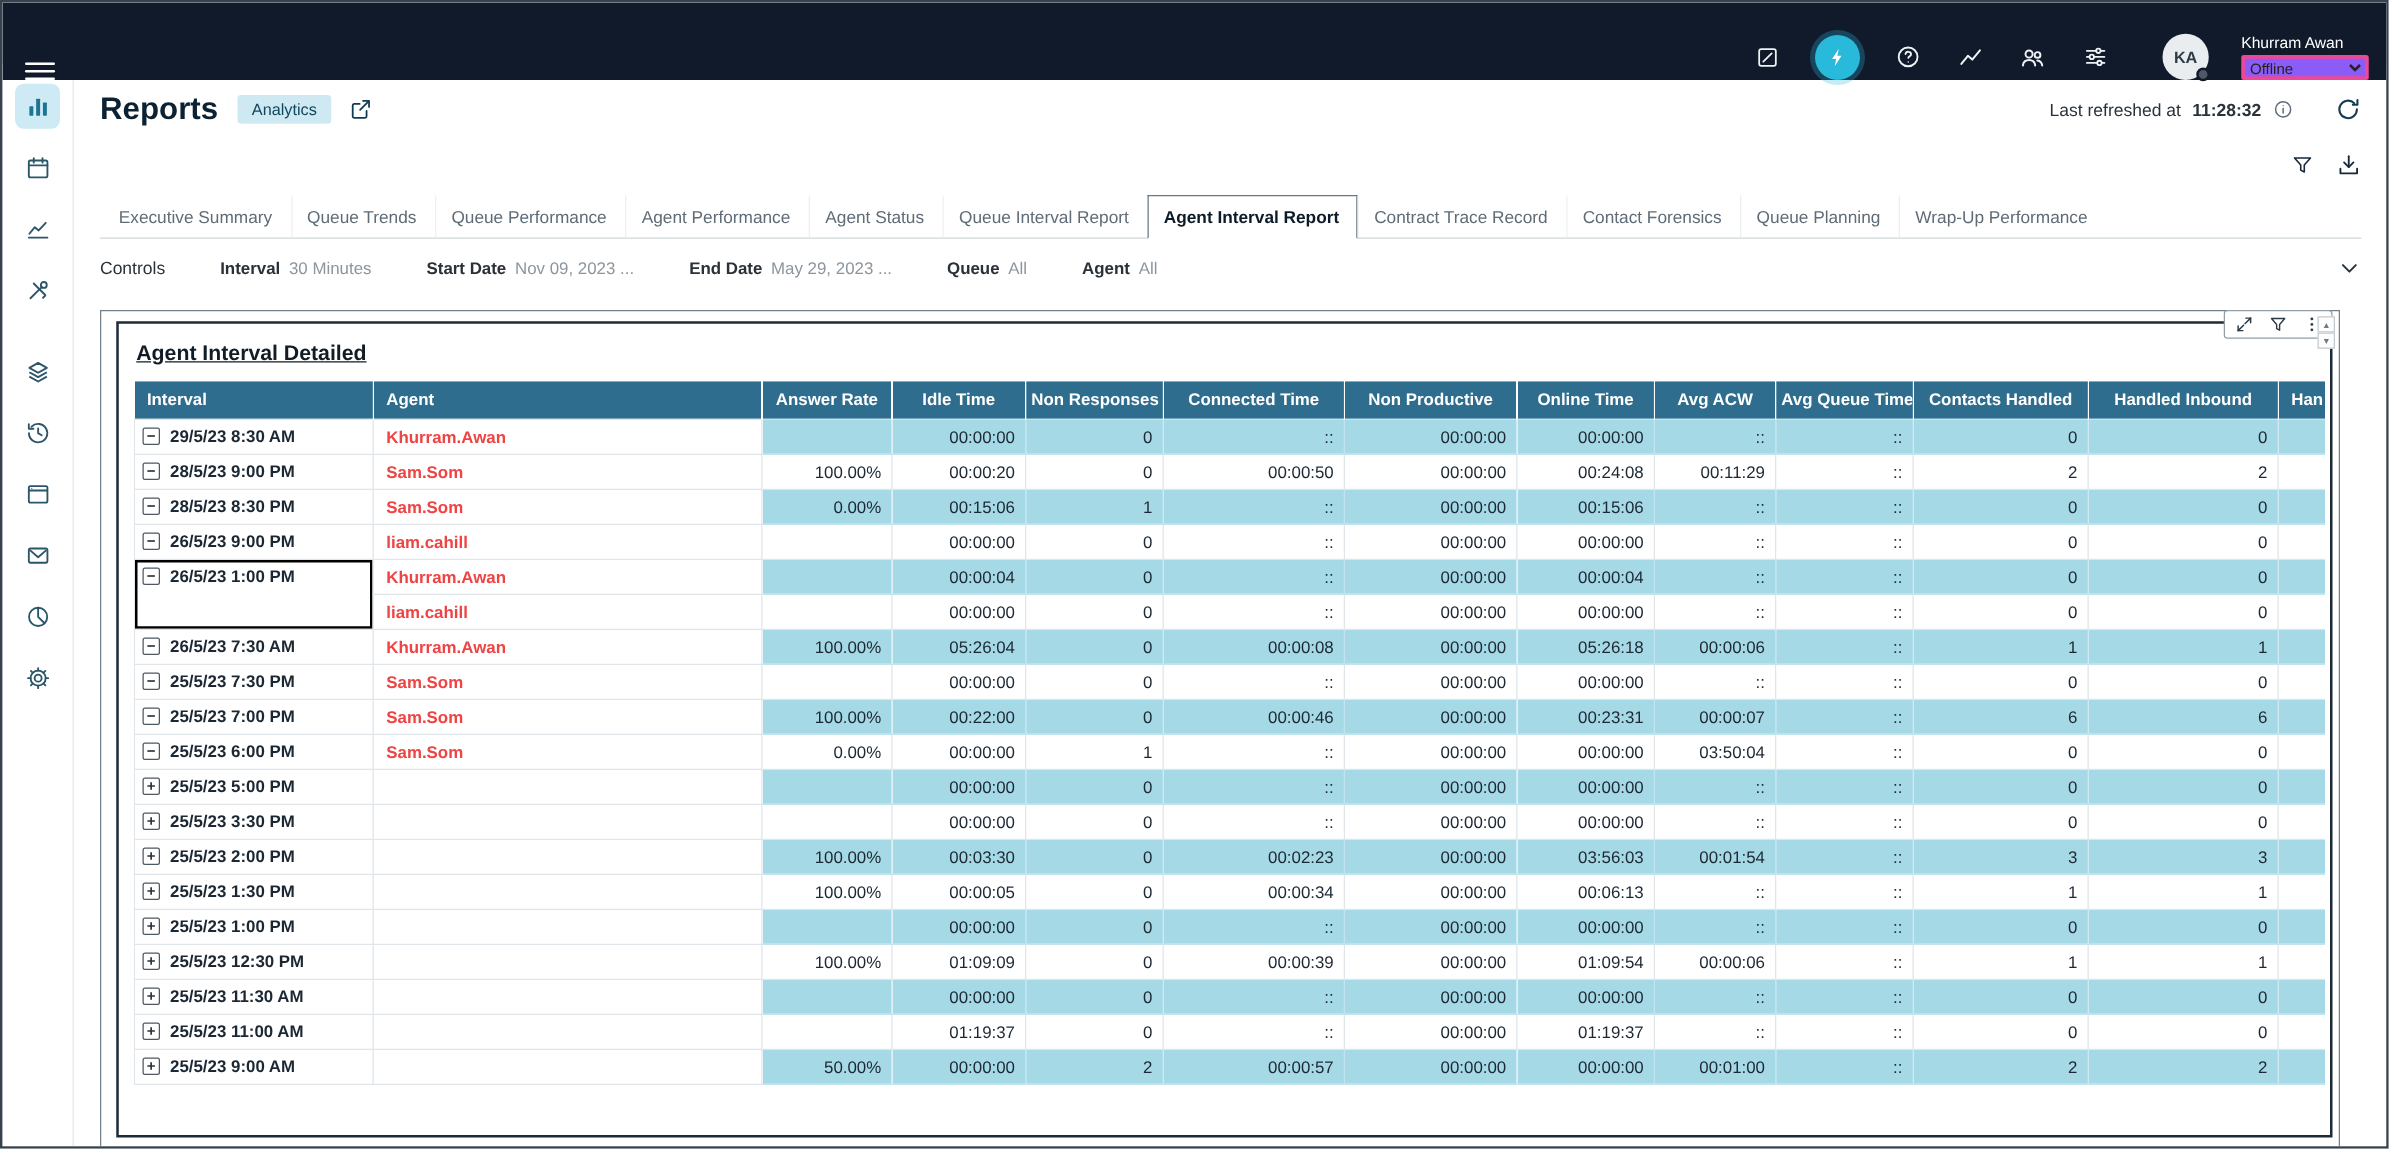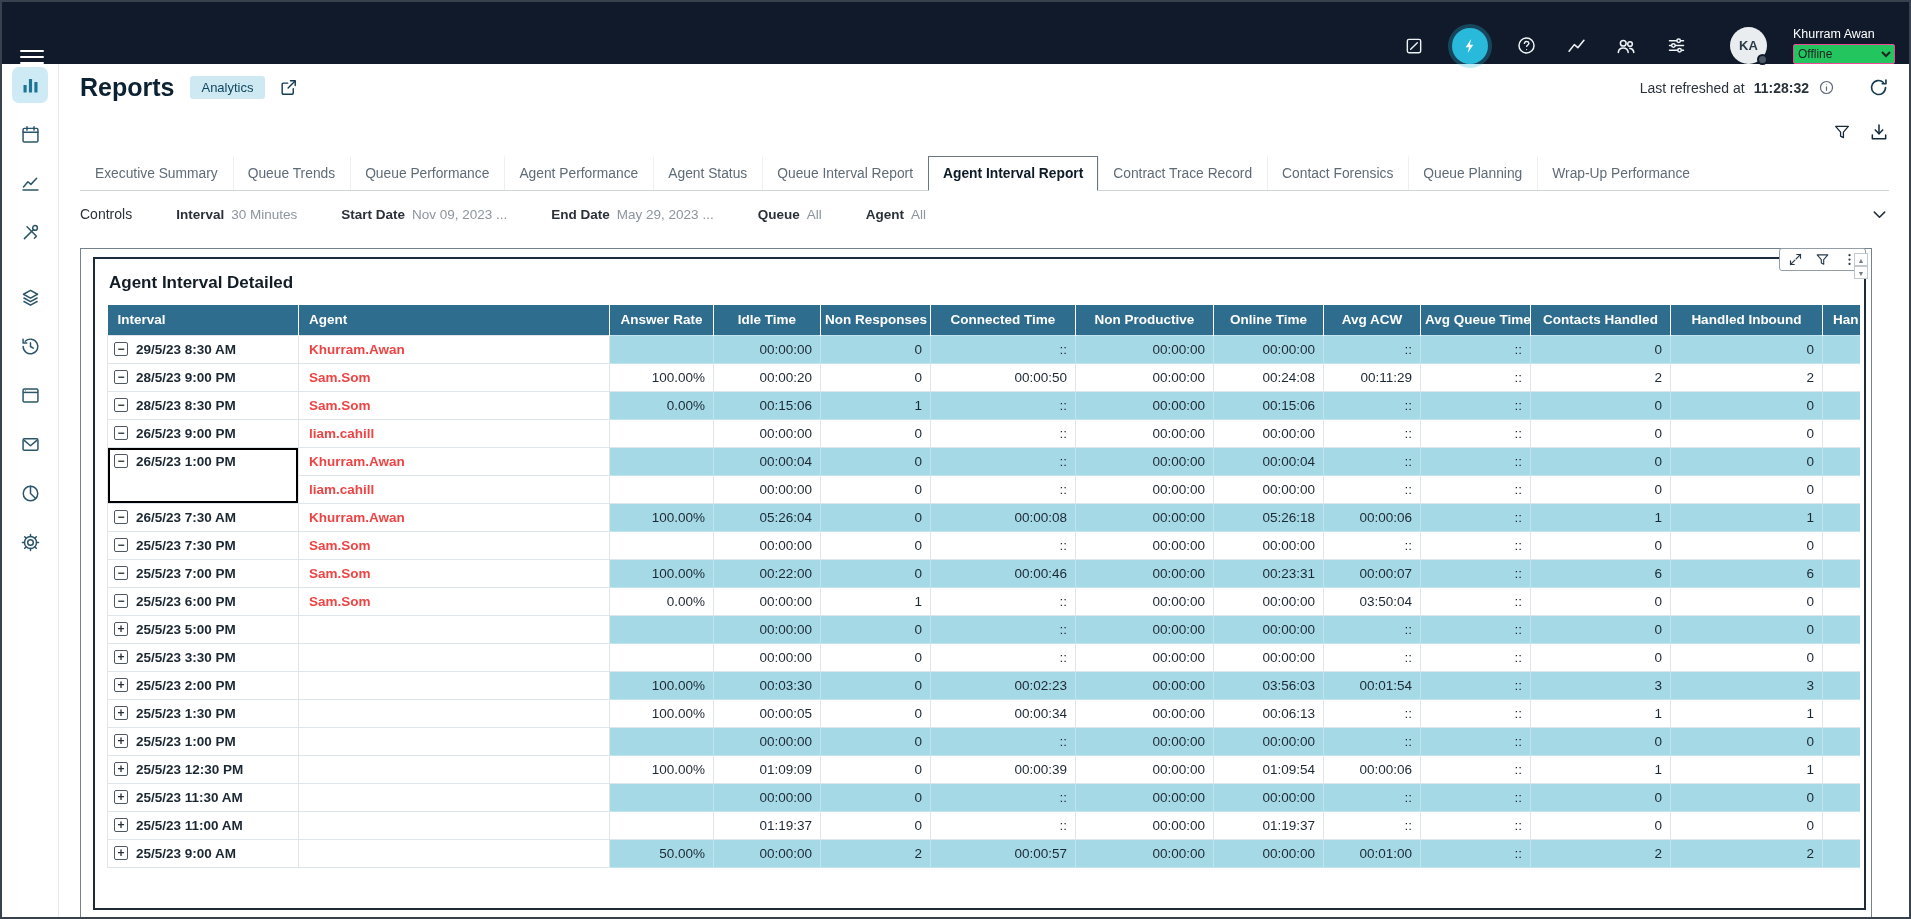--- a/index.html
+++ b/index.html
@@ -12,22 +12,22 @@
   .hamburger span{height:2px;background:#fff;border-radius:1px;}
   .topbar-right{margin-left:auto;display:flex;align-items:center;gap:26px;padding-right:14px;}
   .tb-icon{width:24px;height:24px;display:flex;align-items:center;justify-content:center;color:#eef3f6;cursor:pointer;}
   .tb-icon.lightning{width:36px;height:36px;border-radius:50%;background:#29b9da;box-shadow:0 0 0 4px rgba(41,185,218,.28);}
   .avatar-wrap{position:relative;width:37px;height:37px;margin-left:16px;cursor:pointer;}
   .avatar-circle{width:37px;height:37px;border-radius:50%;background:#e9edf0;color:#2d3b47;font-weight:700;font-size:13px;
                  display:flex;align-items:center;justify-content:center;}
   .status-dot{position:absolute;right:-1px;bottom:-1px;width:11px;height:11px;border-radius:50%;background:#4d5966;border:2px solid #111a2b;}
   .user-col{display:flex;flex-direction:column;gap:3px;}
   .user-name{color:#fff;font-size:12.5px;}
-  .status-select{font-family:"Liberation Sans",sans-serif;font-size:12px;height:20px;width:102px;border:1px solid #ec4899;
-                 border-radius:2px;background:#22c55e;color:#222;}
+  .status-select{font-family:"Liberation Sans",sans-serif;font-size:12px;height:20px;width:102px;border:3px solid #ec4899;
+                 border-radius:2px;background:#8b5cf6;color:#222;}
   
   .sidebar{position:absolute;top:49px;left:0;width:57px;bottom:0;background:#fff;border-right:1px solid #e4e9ec;
            display:flex;flex-direction:column;align-items:center;padding-top:16px;z-index:5;}
   .side-item{width:36px;height:36px;display:flex;align-items:center;justify-content:center;color:#2b5568;
              margin-bottom:13px;cursor:pointer;border-radius:7px;}
   .side-item.active{background:#cdeaf5;color:#1e7493;}
   .side-item.gap{margin-top:16px;}
   
   .main{position:absolute;top:49px;left:57px;right:0;bottom:0;overflow:hidden;background:#fff;padding:0 20px 0 21px;}
   .page-head{display:flex;align-items:center;margin-top:22px;}
@@ -36,21 +36,21 @@
   .ext-link{margin-left:14px;color:#123b55;display:flex;cursor:pointer;}
   .head-right{margin-left:auto;display:flex;align-items:center;gap:9px;font-size:14px;color:#2a333c;text-align:center;}
   .head-right b{font-weight:700;}
   .info-ic{color:#5f6b7a;display:flex;cursor:pointer;}
   .refresh-ic{color:#173b52;display:flex;margin-left:24px;cursor:pointer;}
   .quick-icons{display:flex;justify-content:flex-end;align-items:center;gap:18px;margin-top:18px;color:#16293a;height:24px;}
   .quick-icons span{display:flex;cursor:pointer;}
   
   .tab-bar{margin-top:12px;display:flex;border-bottom:1px solid #cfd6da;font-size:13.8px;color:#5f6b76;}
   .tab{padding:9px 14px;cursor:pointer;border:1px solid transparent;border-bottom:none;white-space:nowrap;}
-  .tab + .tab{border-left:1px solid #edf0f2;}
+  .tab + .tab{border-left:1px solid #edf0f2;padding-left:12px;}
   .tab.active{font-weight:700;color:#0d1b28;border:1px solid #6b7780;border-bottom:1px solid #fff;background:#fff;margin-bottom:-1px;}
   
   .controls-row{display:flex;align-items:center;height:46px;font-size:14px;color:#2a3138;}
   .controls-caption{margin-right:44px;}
   .controls-items{display:flex;align-items:center;gap:44px;}
   .control{display:flex;align-items:center;gap:7px;cursor:pointer;}
   .c-label{font-weight:700;font-size:13.5px;color:#2a3138;}
   .c-value{font-size:13.5px;color:#8c959d;}
   .controls-chevron{margin-left:auto;color:#27323c;display:flex;cursor:pointer;}
   
@@ -58,21 +58,21 @@
   .sheet-head{display:flex;align-items:center;padding:9px 14px;border-bottom:1px solid #e0e4e7;}
   .sheet-title{font-size:20px;font-weight:700;color:#16212c;margin:0;}
   .mini-scroll{position:absolute;top:4px;right:3px;width:14px;display:flex;flex-direction:column;z-index:4;}
   .ms-btn{width:14px;height:13px;font-size:7px;line-height:13px;text-align:center;color:#6f7a83;background:#fdfdfd;
           border:1px solid #c2c9ce;cursor:pointer;}
   
   .panel{margin:8px 5px 0 12px;border:2px solid #1d2b38;position:relative;background:#fff;padding:8px 4px 40px 12px;}
   .panel-toolbar{position:absolute;top:-11px;right:-2px;background:#fff;border:1px solid #949ea6;border-radius:3px;
                  padding:3px 8px;display:flex;gap:12px;align-items:center;color:#2b3b49;z-index:3;}
   .panel-toolbar span{display:flex;cursor:pointer;}
-  .panel-title{font-size:17px;font-weight:700;color:#121c26;margin:6px 0 12px 2px;}
+  .panel-title{font-size:17px;font-weight:700;color:#121c26;margin:6px 0 12px 2px;text-decoration:underline;}
   
   .table-wrap{overflow:hidden;}
   table.grid{width:1835px;table-layout:fixed;border-collapse:collapse;}
   .grid th{background:#2e6d8e;color:#fff;font-size:13.5px;font-weight:700;height:30px;padding:0 4px;text-align:center;
            border-right:1px solid rgba(255,255,255,.35);white-space:nowrap;overflow:hidden;cursor:pointer;}
   .grid th.left{text-align:left;padding-left:10px;}
   .grid td{height:28px;border:1px solid #dfe5e9;font-size:13.5px;color:#1c2834;padding:0 8px;white-space:nowrap;
            overflow:hidden;background:#fff;}
   .grid td.metric{text-align:right;}
   .grid tr.shade td.metric{background:#a6d9e6;border-color:#c2e4ee;}

